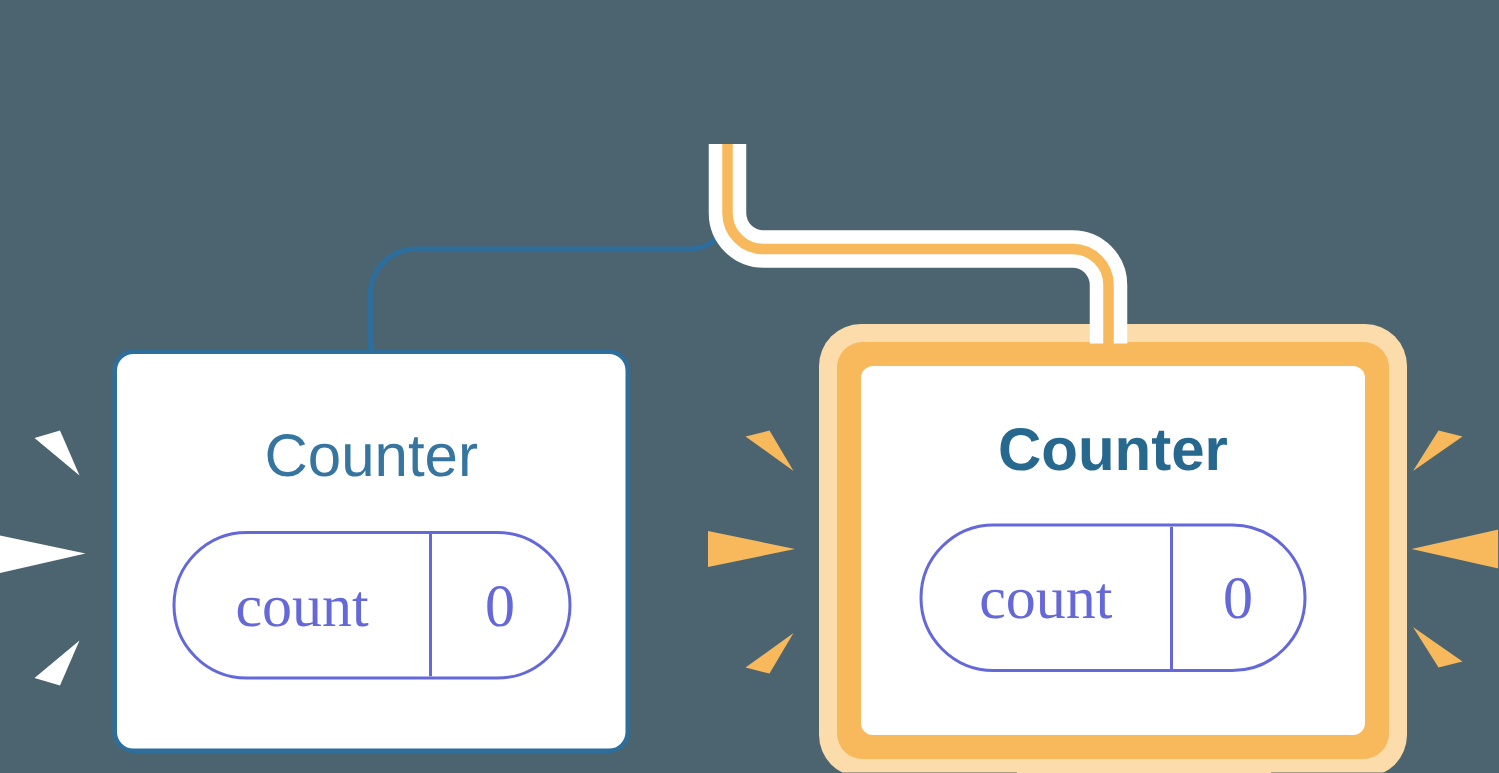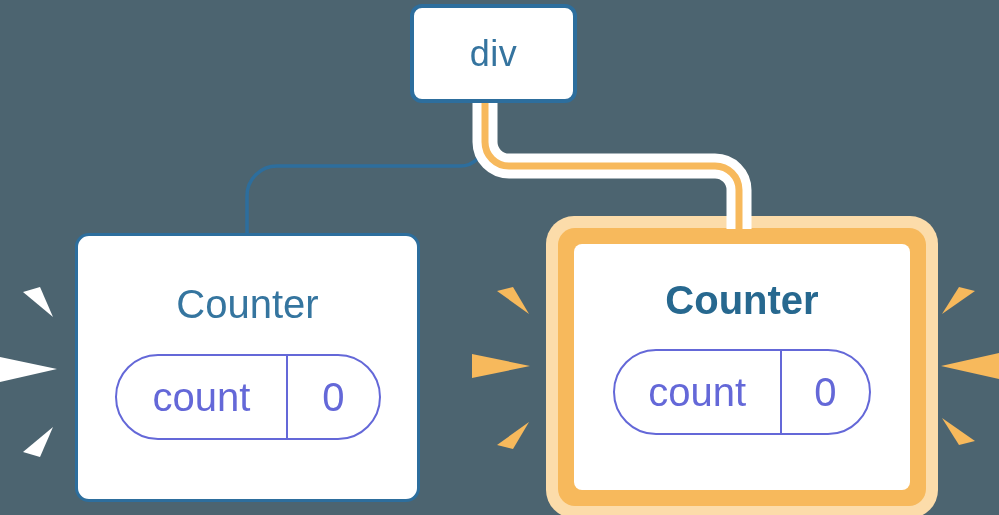--- a/index.html
+++ b/index.html
@@ -69,25 +69,26 @@
   }
   .card-right-white .title {
     margin-top: 34px;
     font-size: 40px; font-weight: 700;
     color: var(--title-right, #27688f);
   }
   .card-right-white .pill { margin-top: 26px; width: 258px; }
 
   
   .pill {
-    height: 86px; box-sizing: border-box;
+    height: 99px; box-sizing: border-box;
     border: 2.5px solid var(--indigo, #6468d8);
     border-radius: 60px;
     display: flex; overflow: hidden;
     background: var(--white, #fff);
+    font-family: Liberation Serif, serif;
   }
   .pill .key {
     flex: 1.88; display: flex; align-items: center; justify-content: center;
     border-right: 2.5px solid var(--indigo, #6468d8);
     font-size: 40px; color: var(--indigo, #6468d8);
   }
   .pill .val {
     flex: 1; display: flex; align-items: center; justify-content: center;
     font-size: 40px; color: var(--indigo, #6468d8);
   }
@@ -131,23 +132,20 @@
       <polygon points="497,445 513,449 529,422" style="fill: var(--orange, #f7b95c);"></polygon>
     </g>
 
     <g>
       <polygon points="942,314 959,287 975,291" style="fill: var(--orange, #f7b95c);"></polygon>
       <polygon points="941,366 999,353 999,379" style="fill: var(--orange, #f7b95c);"></polygon>
       <polygon points="942,418 959,445 975,441" style="fill: var(--orange, #f7b95c);"></polygon>
     </g>
   </svg>
 
-  <div class="div-node">
-    <span class="label">div</span>
-  </div>
 
   <div class="card-left">
     <div class="title">Counter</div>
     <div class="pill">
       <div class="key">count</div>
       <div class="val">0</div>
     </div>
   </div>
 
 </div>

